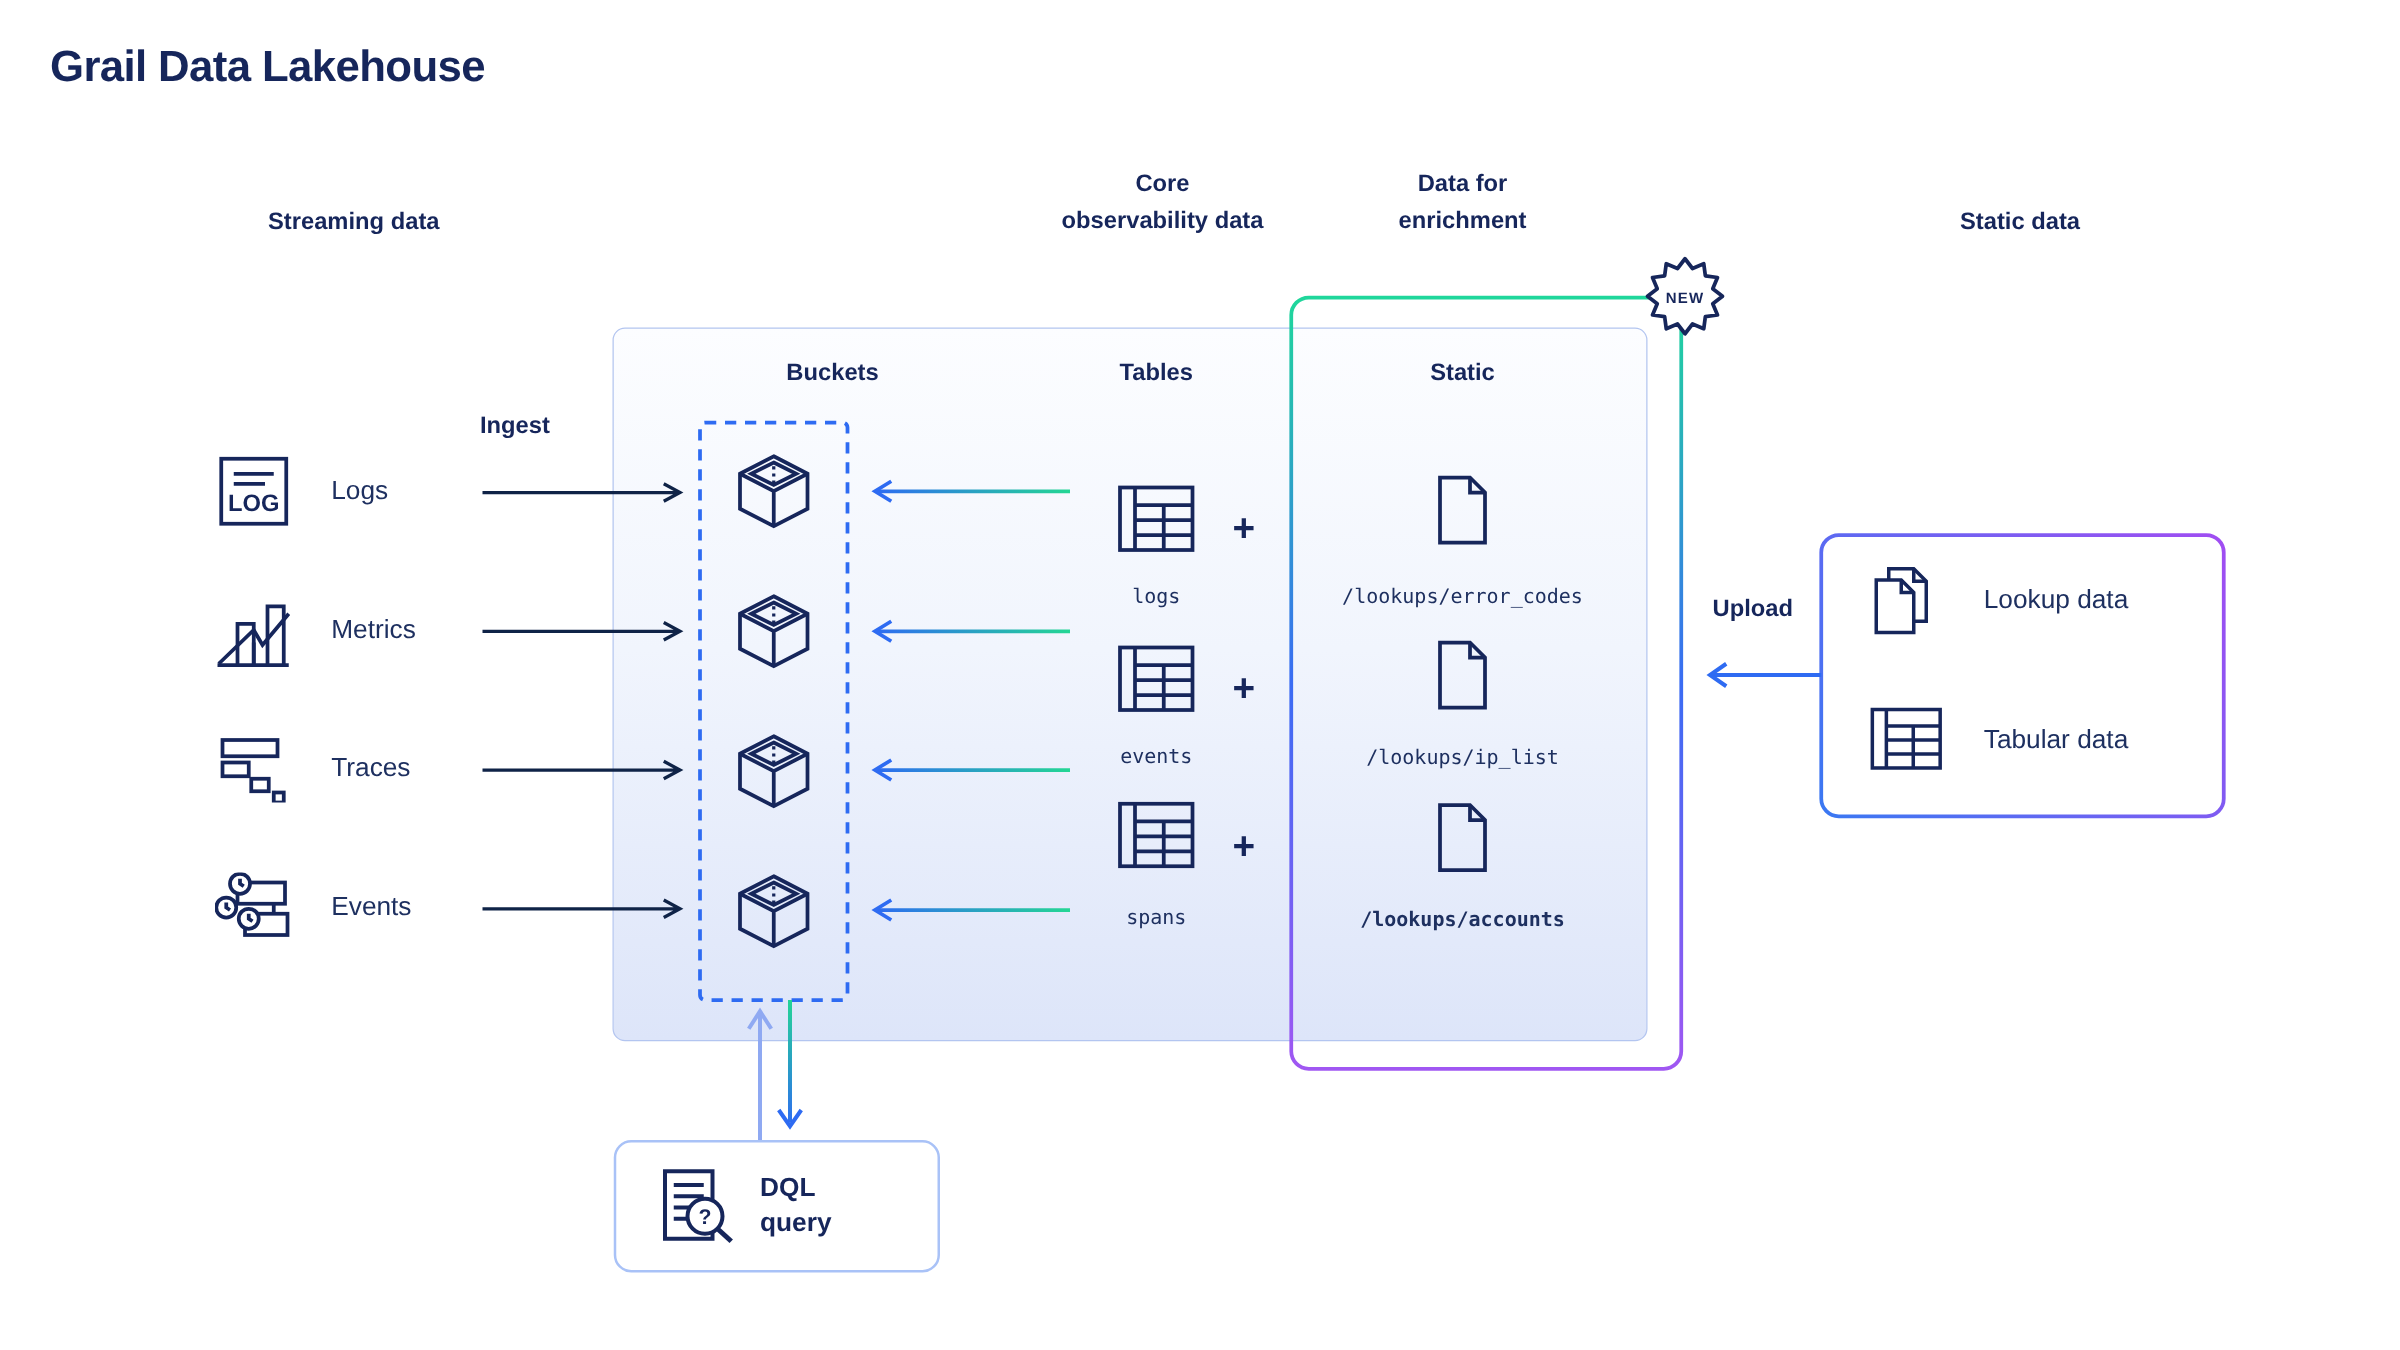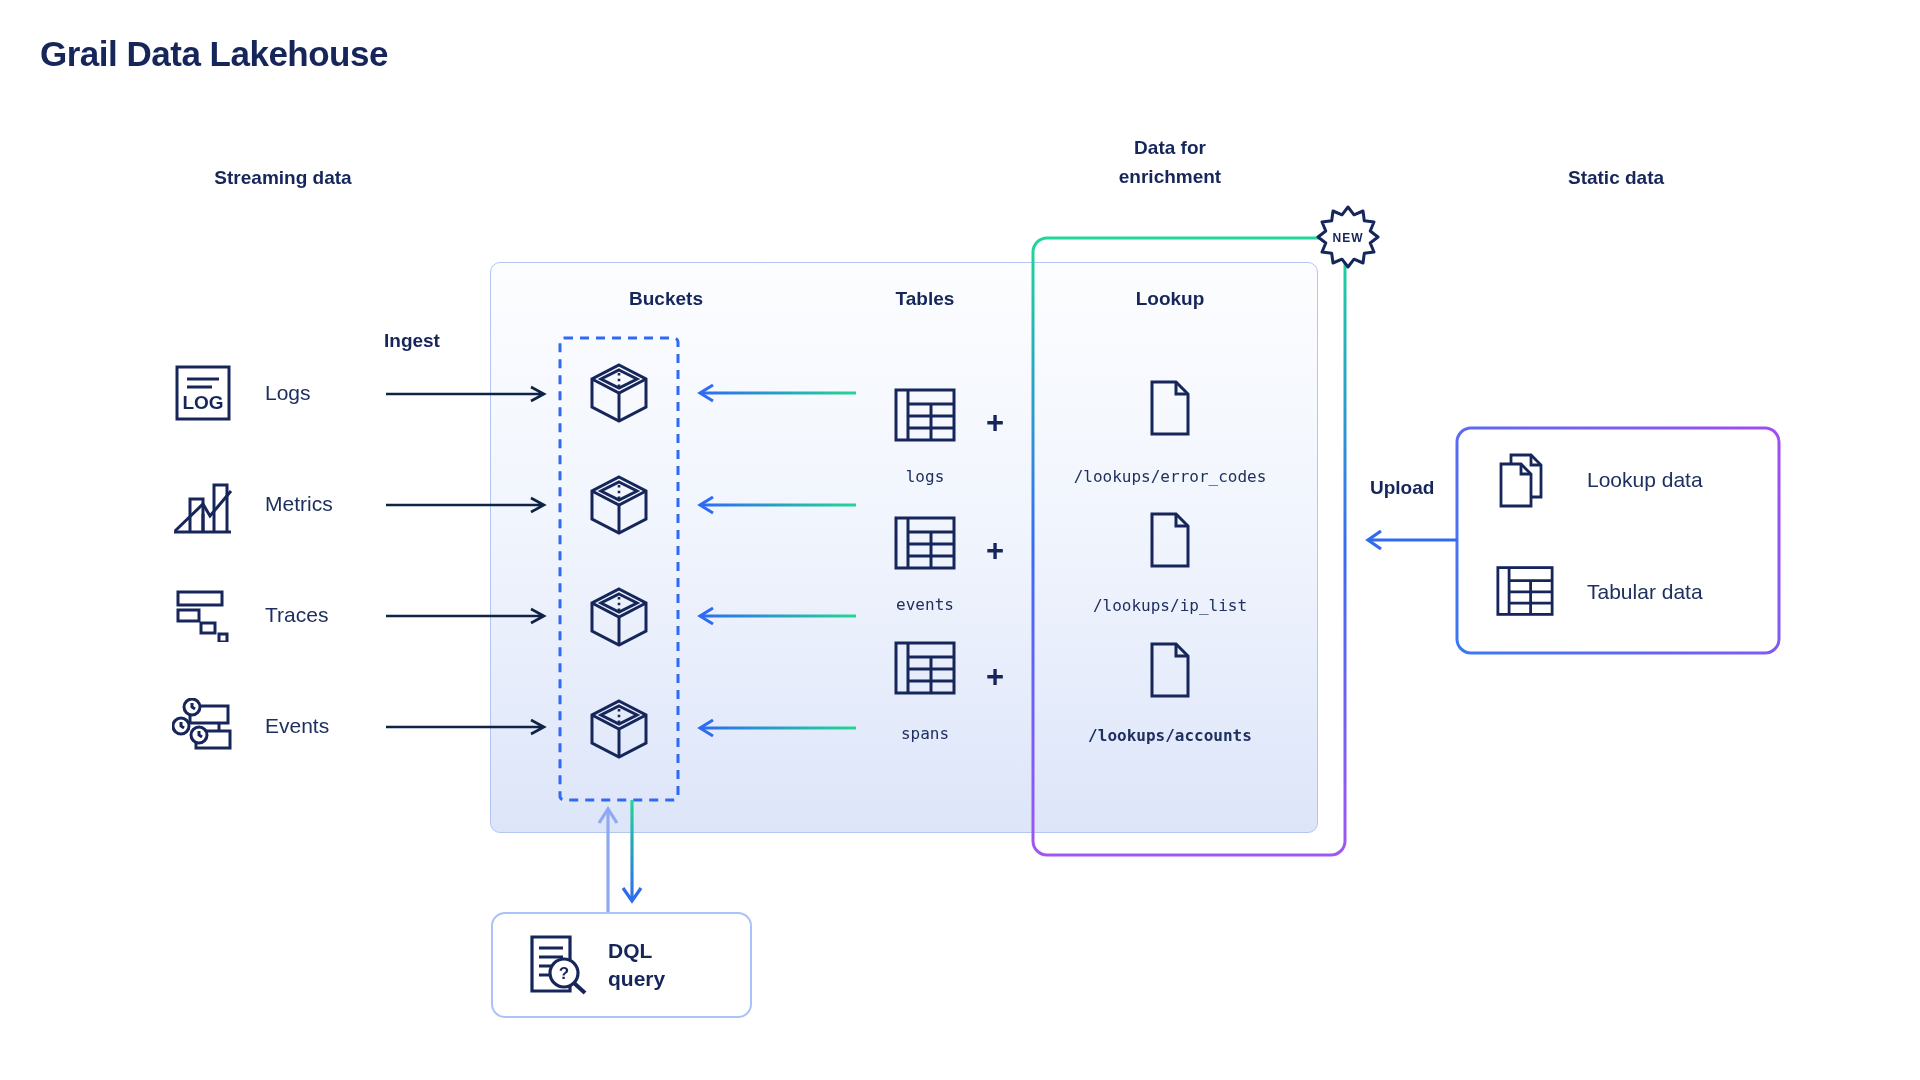--- a/index.html
+++ b/index.html
@@ -95,20 +95,22 @@
     </g>
 
     <g transform="translate(1348,237)">
       <polygon points="30,0 22.2,6 26,15 16.3,16.3 15,26 6,22.2 0,30 -6,22.2 -15,26 -16.3,16.3 -26,15 -22.2,6 -30,0 -22.2,-6 -26,-15 -16.3,-16.3 -15,-26 -6,-22.2 0,-30 6,-22.2 15,-26 16.3,-16.3 26,-15 22.2,-6" fill="#ffffff" stroke="#16265b" stroke-width="3" stroke-linejoin="round"></polygon>
       <text x="0" y="5" text-anchor="middle" font-family="Liberation Sans, sans-serif" font-size="12" font-weight="700" letter-spacing="1" fill="#16265b">NEW</text>
     </g>
   </svg>
 
   <div class="abs title">Grail Data Lakehouse</div>
   <div class="col-head" style="left:283px;top:163px;">Streaming data</div>
+  <div class="col-head" style="left:930px;top:133px;">Core
+observability data</div>
   <div class="col-head" style="left:1170px;top:133px;">Data for
 enrichment</div>
   <div class="col-head" style="left:1616px;top:163px;">Static data</div>
 
   <div class="abs" style="left:174px;top:364px;text-align:center;">
     <svg width="58" height="58" viewBox="0 0 58 58" fill="none" stroke="#16265b" stroke-width="3">
       <rect x="3" y="3" width="52" height="52"></rect>
       <path d="M13 15 H45 M13 23 H38"></path>
       <text x="29" y="45" text-anchor="middle" stroke="none" fill="#16265b" font-family="Liberation Sans, sans-serif" font-size="19" font-weight="600">LOG</text>
     </svg>
@@ -148,21 +150,21 @@
       <circle cx="27" cy="37" r="8" fill="#ffffff"></circle>
       <path d="M27 33 V37 L30 39"></path>
     </svg>
   </div>
   <div class="src-label" style="top:714px;">Events</div>
 
   <div class="small-bold" style="left:384px;top:330px;">Ingest</div>
 
   <div class="inner-head" style="left:619px;top:288px;margin-left:47px;">Buckets</div>
   <div class="inner-head" style="left:925px;top:288px;">Tables</div>
-  <div class="inner-head" style="left:1170px;top:288px;">Lookup</div>
+  <div class="inner-head" style="left:1170px;top:288px;">Static</div>
 
   <div class="abs" style="left:588px;top:362px;">
     <svg width="62" height="62" viewBox="0 0 62 62" fill="none" stroke="#16265b" stroke-width="3">
       <path d="M31 3 L58 17 V45 L31 59 L4 45 V17 Z"></path>
       <path d="M4 17 L31 31 L58 17 M31 31 V59"></path>
       <path d="M31 8 L49 17 L31 26 L13 17 Z"></path>
       <path d="M31 11 V27" stroke-width="2.6" stroke-dasharray="2.5 3.2"></path>
     </svg>
   </div>
   <div class="abs" style="left:588px;top:474px;">

